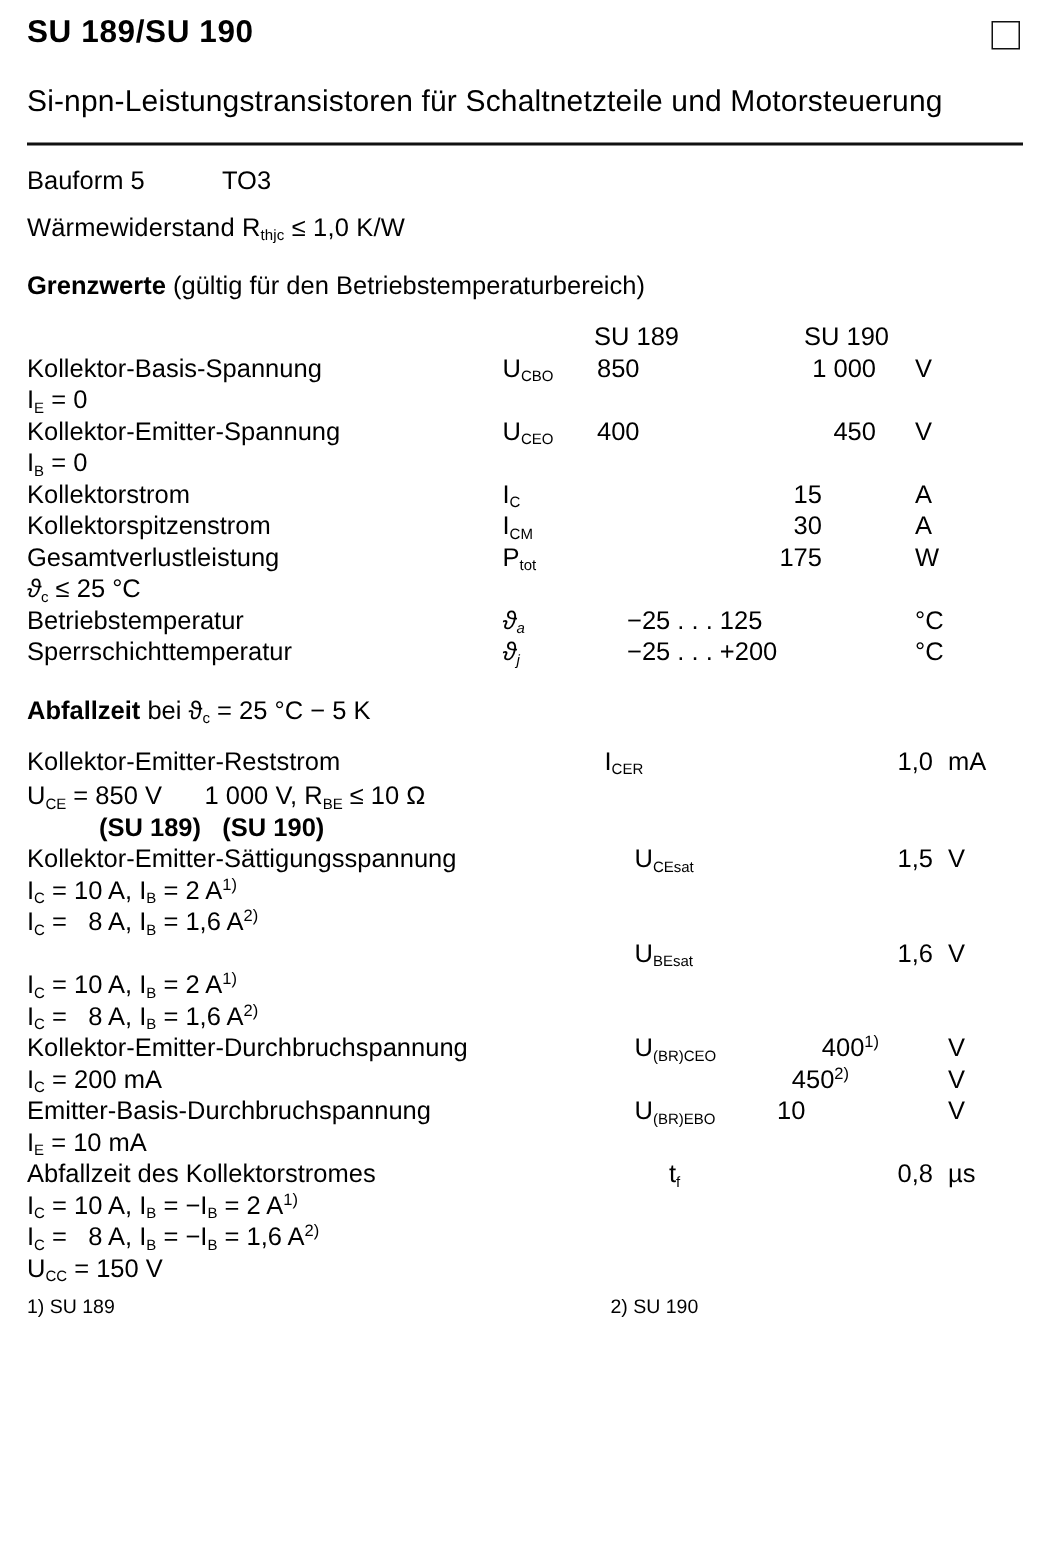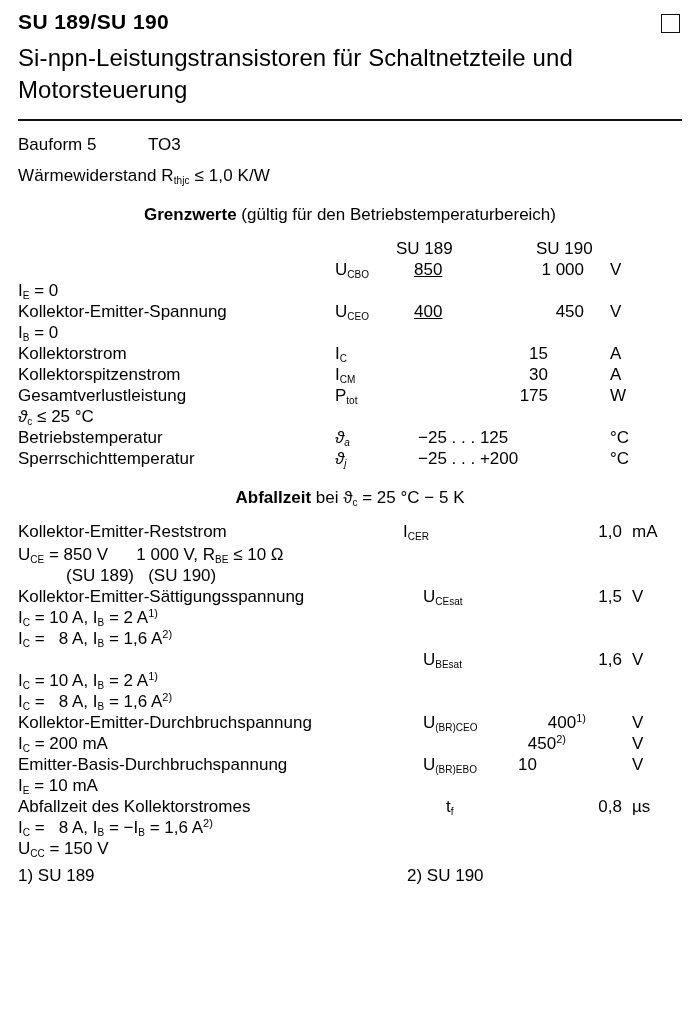--- a/index.html
+++ b/index.html
@@ -41,23 +41,23 @@
     line-height: 1.1;
   }
   .corner-box {
     width: 17px;
     height: 17px;
     border: 1.6px solid #111;
     margin-top: 4px;
     margin-right: 2px;
   }
   .subtitle {
-    font-size: 24px;
+    font-size: 20px;
     line-height: 1.32;
-    margin-top: 9px;
+    margin-top: 22px;
     letter-spacing: 0.1px;
     font-weight: 400;
   }
   .rule {
     border: none;
     border-top: 2.2px solid #111;
     margin: 14px 0 0 0;
     width: 100%;
   }
   
@@ -65,21 +65,20 @@
     font-size: 17px;
     line-height: 1.22;
     letter-spacing: 0.1px;
     white-space: nowrap;
   }
   .bold { font-weight: bold; }
   .sec-head {
     font-size: 17px;
     font-weight: bold;
     white-space: nowrap;
-    text-align: center;
   }
   .sec-head .reg { font-weight: normal; }
   sub {
     font-size: 10px;
     vertical-align: baseline;
     position: relative;
     top: 3px;
   }
   sup {
     font-size: 11px;
@@ -91,39 +90,39 @@
   
   .row {
     position: relative;
     height: 21px;
     font-size: 17px;
     white-space: nowrap;
   }
   .row.tall { height: 23px; }
   .c-name   { position: absolute; left: 0; }
   .c-sym    { position: absolute; left: 317px; }
-  .c-su189  { position: absolute; left: 396px; text-decoration: underline; }
+  .c-su189  { position: absolute; left: 380px; }
   .c-su190  { position: absolute; left: 500px; text-align: right; width: 66px; }
   .c-unit   { position: absolute; left: 592px; }
   .c-center { position: absolute; left: 440px; text-align: right; width: 90px; }
   .c-range  { position: absolute; left: 400px; }
   .hdr189   { position: absolute; left: 378px; }
   .hdr190   { position: absolute; left: 518px; }
   
   .k-name   { position: absolute; left: 0; }
   .k-sym    { position: absolute; left: 405px; }
   .k-min    { position: absolute; left: 508px; text-align: right; width: 48px; }
   .k-max    { position: absolute; left: 556px; text-align: right; width: 48px; }
   .k-unit   { position: absolute; left: 614px; }
   .k-hdr-min{ position: absolute; left: 500px; }
   .k-hdr-max{ position: absolute; left: 563px; }
-  .indent { padding-left: 48px; }
+  .indent { padding-left: 48px; font-weight: bold; }
   .footnote-row {
     position: relative;
-    font-size: 17px;
+    font-size: 13px;
     height: 22px;
     white-space: nowrap;
   }
   .fn-left { position: absolute; left: 0; }
   .fn-right { position: absolute; left: 389px; }
   .gap6 { height: 6px; }
   .gap10 { height: 10px; }
   .gap14 { height: 14px; }
   .gap18 { height: 18px; }
 </style>
@@ -161,20 +160,21 @@
     </div>
 
     <div class="gap14"></div>
 
     <div class="row">
       <span class="hdr189">SU 189</span>
       <span class="hdr190">SU 190</span>
     </div>
 
     <div class="row">
+      <span class="c-name">Kollektor-Basis-Spannung</span>
       <span class="c-sym"><span>U</span><sub>CBO</sub></span>
       <span class="c-su189">850</span>
       <span class="c-su190">1 000</span>
       <span class="c-unit">V</span>
     </div>
     <div class="row">
       <span class="c-name">I<sub>E</sub> = 0</span>
     </div>
 
     <div class="row">
@@ -295,20 +295,23 @@
       <span class="k-name">I<sub>E</sub> = 10 mA</span>
     </div>
 
     <div class="row">
       <span class="k-name">Abfallzeit des Kollektorstromes</span>
       <span class="k-sym" style="left:428px;"><span>t</span><sub>f</sub></span>
       <span class="k-max">0,8</span>
       <span class="k-unit">µs</span>
     </div>
     <div class="row">
+      <span class="k-name">I<sub>C</sub> = 10 A, I<sub>B</sub> = −I<sub>B</sub> = 2 A<sup>1)</sup></span>
+    </div>
+    <div class="row">
       <span class="k-name">I<sub>C</sub> =&nbsp;&nbsp; 8 A, I<sub>B</sub> = −I<sub>B</sub> = 1,6 A<sup>2)</sup></span>
     </div>
     <div class="row">
       <span class="k-name">U<sub>CC</sub> = 150 V</span>
     </div>
 
     <div class="gap6"></div>
 
     <div class="footnote-row">
       <span class="fn-left">1)  SU 189</span>

